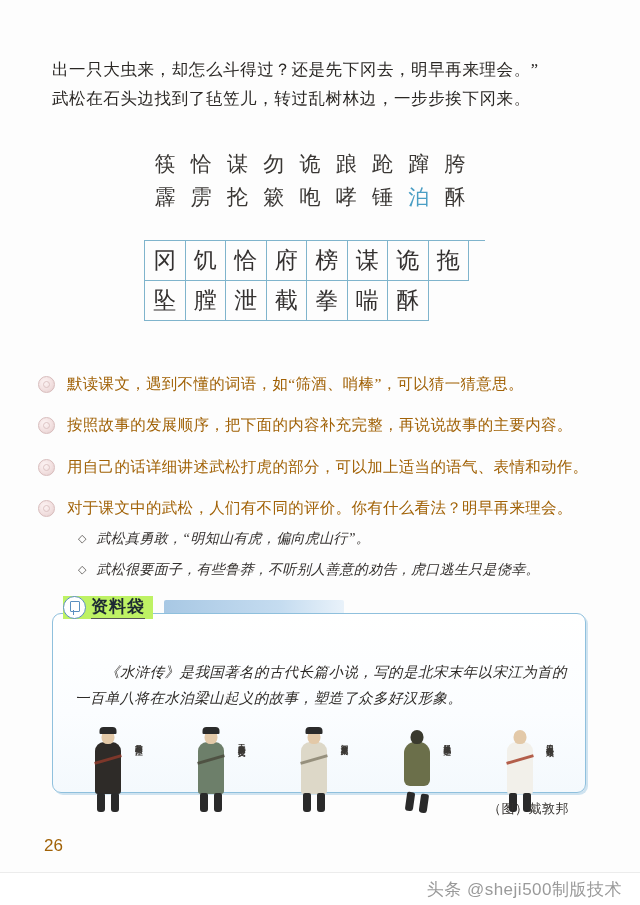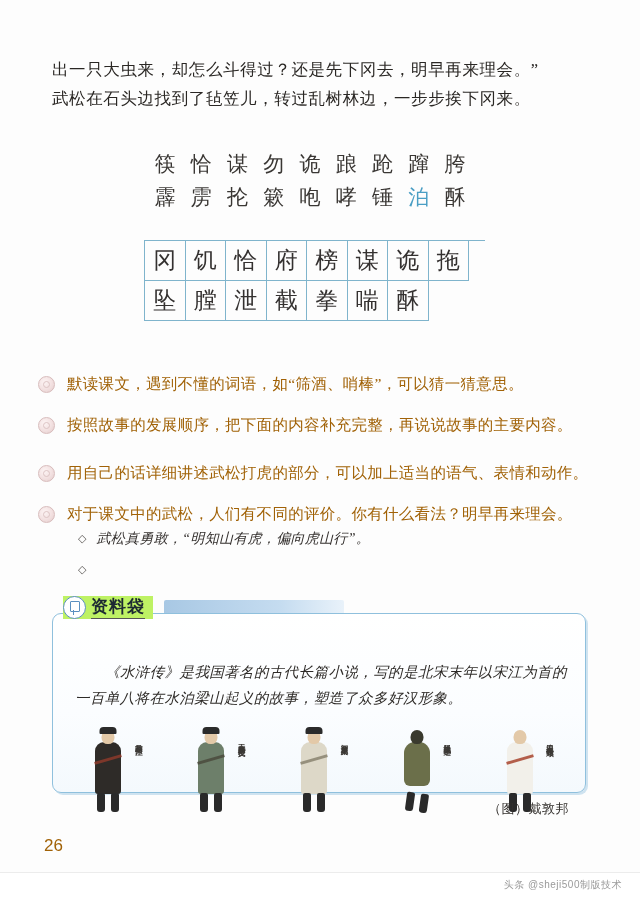--- a/index.html
+++ b/index.html
@@ -362,21 +362,21 @@
     top: 872px;
     width: 640px;
     height: 33px;
     background: #ffffff;
     border-top: 1px solid #ececec;
   }
   .watermark-text {
     position: absolute;
     right: 18px;
     top: 878px;
-    font-size: 10px;
+    font-size: 17px;
     color: #9a9a9a;
     font-family: "Liberation Sans", sans-serif;
     letter-spacing: 0.5px;
   }
 </style>
 </head>
 <body>
 
 <div class="page">
 
@@ -435,38 +435,39 @@
 
   <div class="exercises">
     <div class="ex-item">
       <div class="ex-bullet"></div>
       <div class="ex-text">默读课文，遇到不懂的词语，如“筛酒、哨棒”，可以猜一猜意思。</div>
     </div>
     <div class="ex-item">
       <div class="ex-bullet"></div>
       <div class="ex-text">按照故事的发展顺序，把下面的内容补充完整，再说说故事的主要内容。</div>
     </div>
-    <div class="ex-item" style="margin-top:24px">
+    <div class="ex-item" style="margin-top:18px">
       <div class="ex-bullet"></div>
       <div class="ex-text">用自己的话详细讲述武松打虎的部分，可以加上适当的语气、表情和动作。</div>
     </div>
     <div class="ex-item">
       <div class="ex-bullet"></div>
       <div class="ex-text">对于课文中的武松，人们有不同的评价。你有什么看法？明早再来理会。</div>
     </div>
   </div>
 
 
   <div class="sub-items">
     <div class="sub-item">
       <span class="diamond">◇</span>
       <span class="sub-text">武松真勇敢，“明知山有虎，偏向虎山行”。</span>
     </div>
     <div class="sub-item">
       <span class="diamond">◇</span>
+      <span class="sub-text">武松很要面子，有些鲁莽，不听别人善意的劝告，虎口逃生只是侥幸。</span>
     </div>
   </div>
 
   <div class="info-wrap">
     <div class="info-head-band"></div>
     <div class="info-box">
 
       <div class="info-body">《水浒传》是我国著名的古代长篇小说，写的是北宋末年以宋江为首的一百单八将在水泊梁山起义的故事，塑造了众多好汉形象。</div>
 
       <div class="figures">

